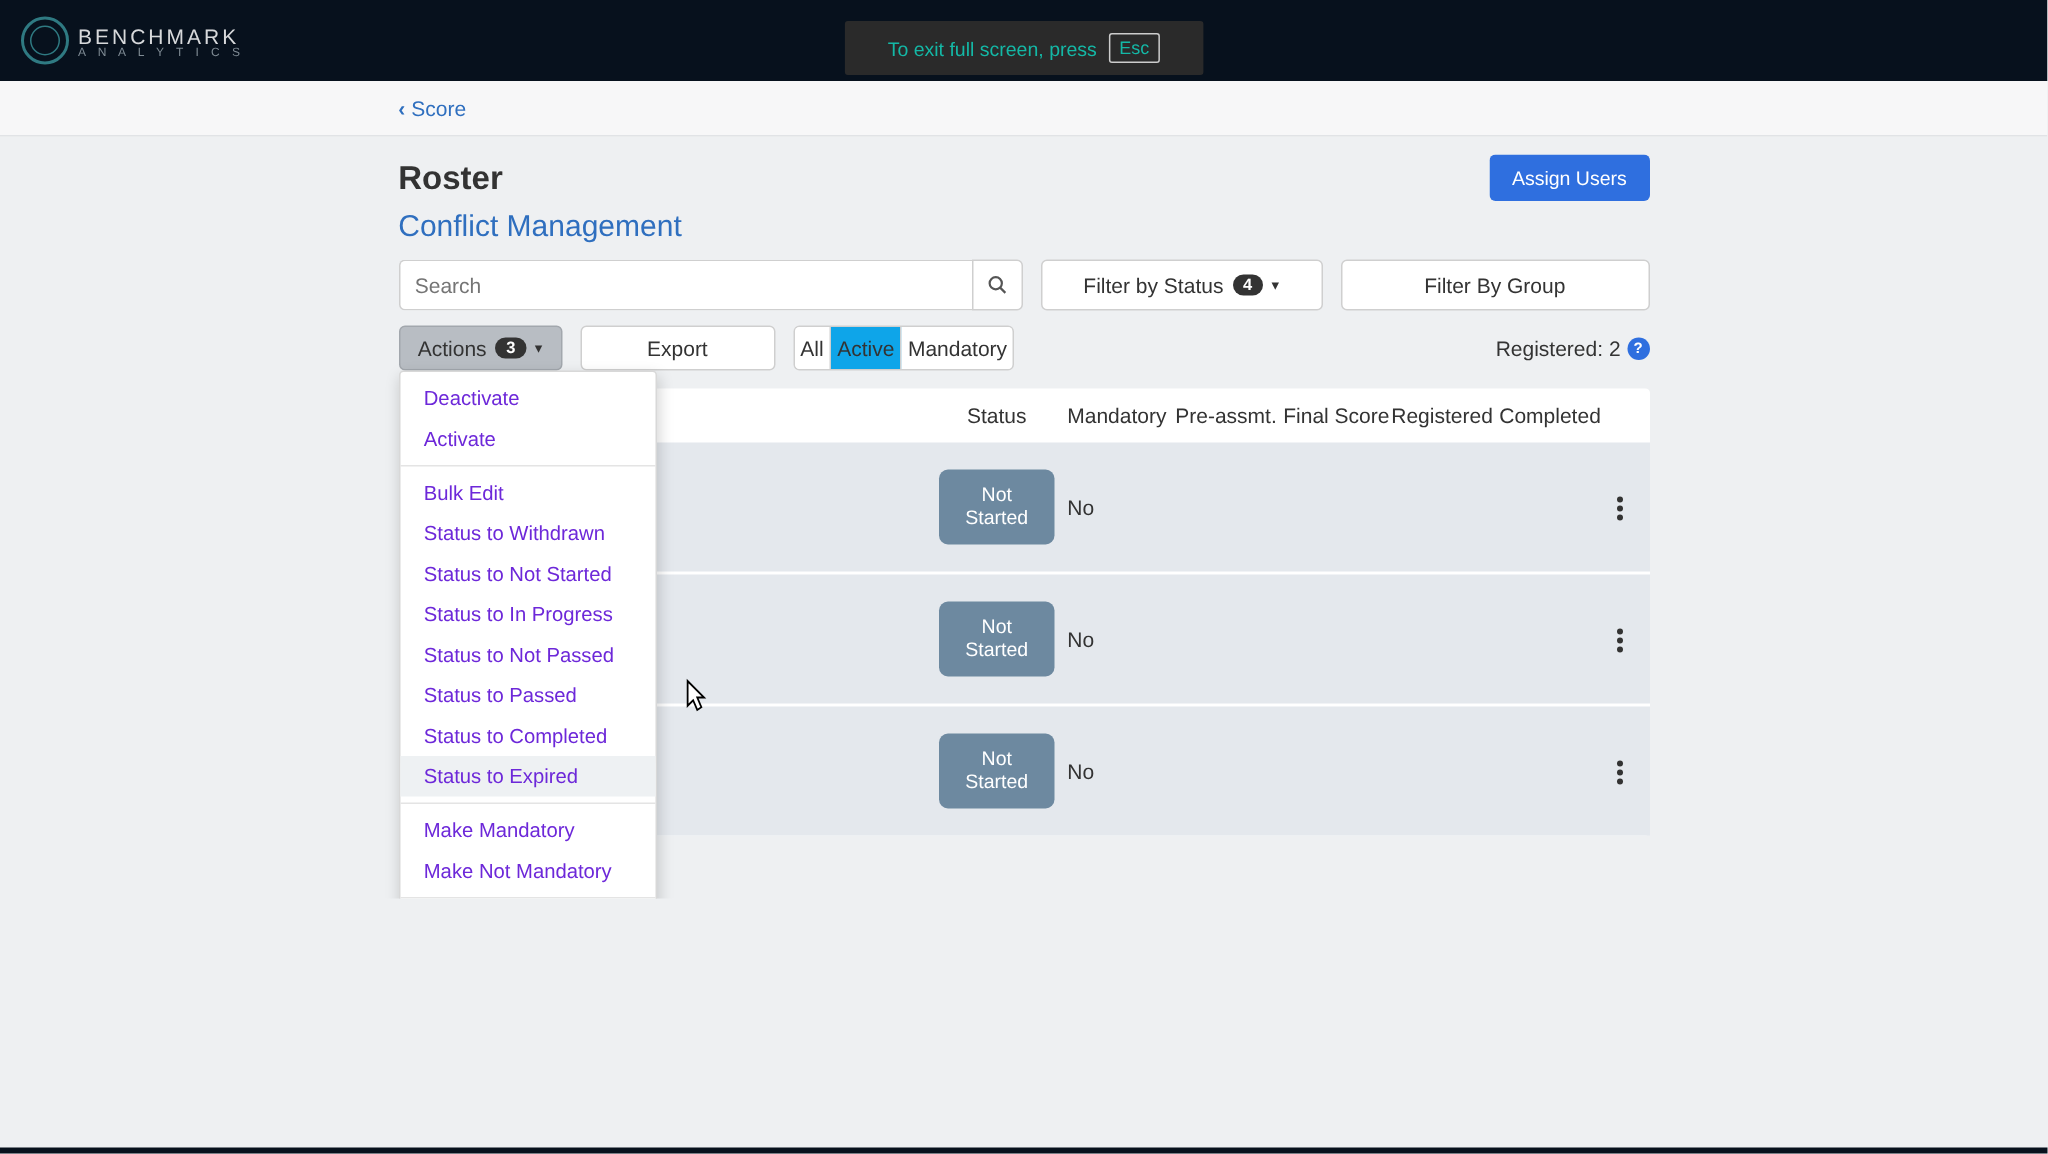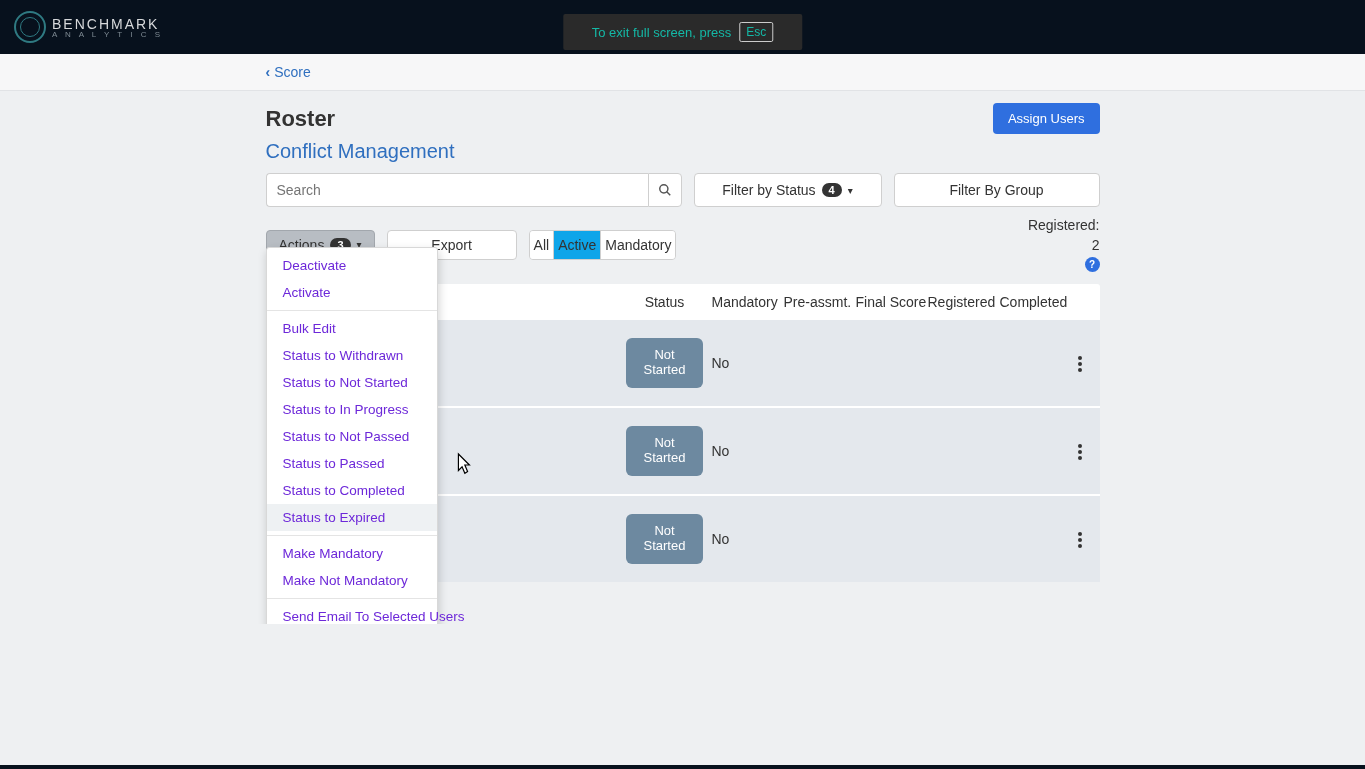--- a/index.html
+++ b/index.html
@@ -45,21 +45,21 @@
 
 
 .actions-row { display:flex; align-items:center; gap: 12px; position: relative; margin-bottom: 12px;}
 .actions-btn { background:#b8bdc3; border:1px solid #a2a7ad; border-radius:4px; padding: 6px 12px; display:flex; align-items:center; gap:6px; cursor:pointer; font-size:14px;}
 .actions-btn .pill { background:#333; color:#fff; border-radius:9px; padding:1px 7px; font-size:11px; font-weight:bold;}
 .export-btn { width: 130px; border:1px solid #cfcfcf; background:#fff; border-radius:4px; padding:6px 0; text-align:center; cursor:pointer; font-size:14px;}
 .tab-group { display:flex; border:1px solid #cfcfcf; border-radius:4px; overflow:hidden; }
 .tab { padding:6px 4px; background:#fff; font-size:14px; cursor:pointer; border-right:1px solid #cfcfcf;}
 .tab:last-child { border-right:none;}
 .tab.active { background:#0ea5e9; }
-.reg-info { margin-left:auto; font-size:14px; display:flex; align-items:flex-end; gap:4px; color:#333;flex-direction:column;}
+.reg-info { margin-left:auto; font-size:14px; display:flex; align-items:center; gap:4px; color:#333;}
 .help-circle { width:15px; height:15px; border-radius:50%; background:#2f6fdf; color:#fff; font-size:10px; display:inline-flex; align-items:center; justify-content:center; font-weight:bold;}
 
 
 .dropdown { position:absolute; top: 30px; left: 0; width: 172px; background:#fff; border:1px solid #d8d8d8; border-radius: 3px;
   box-shadow: 1px 4px 10px rgba(0,0,0,.18); z-index: 20; padding: 4px 0;}
 .dropdown-item { padding: 6px 16px; font-size: 13.5px; color:#6d28d9; cursor:pointer; white-space:nowrap;}
 .dropdown-item.highlight { background:#eef1f3; }
 .dropdown-divider { height:1px; background:#e4e4e4; margin: 4px 0; }
 
 

